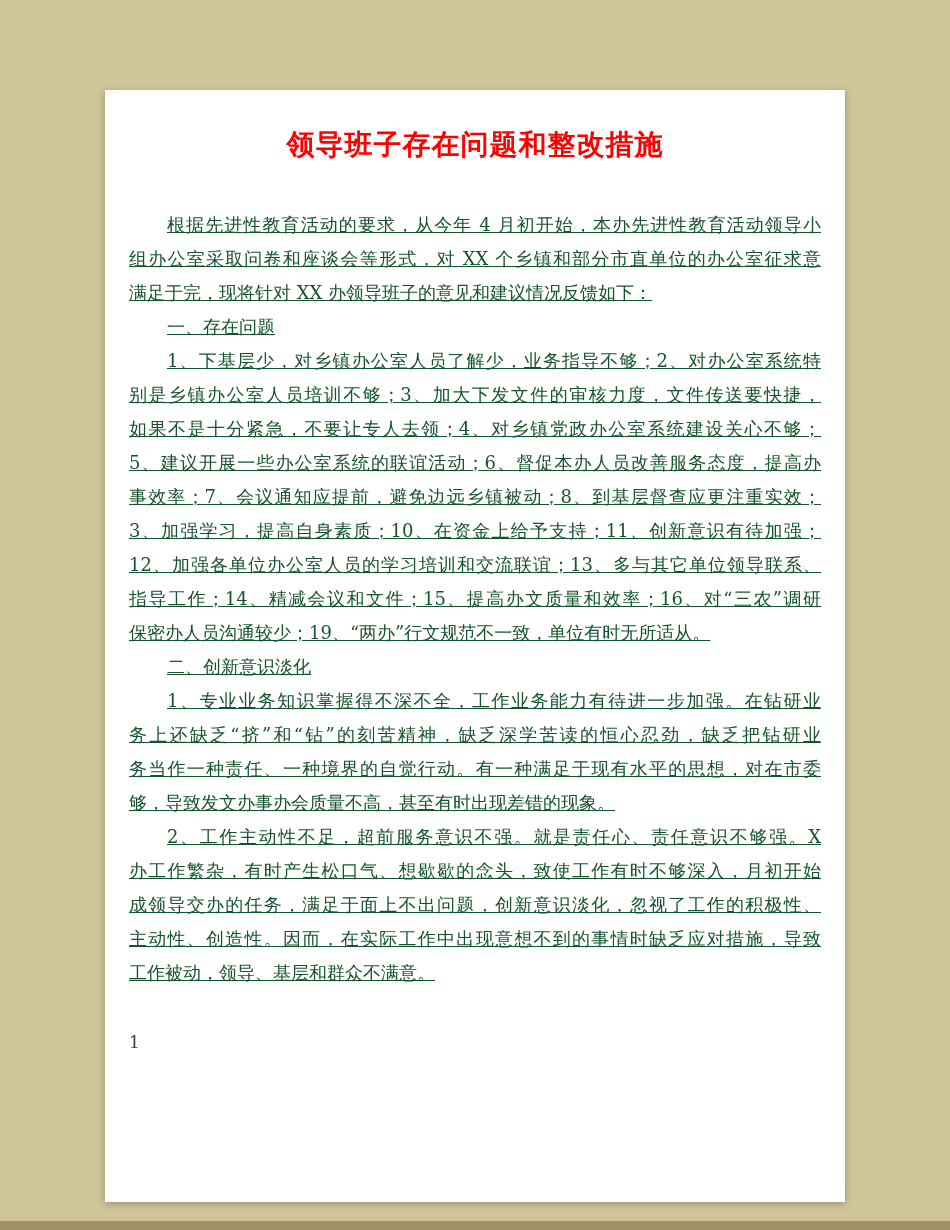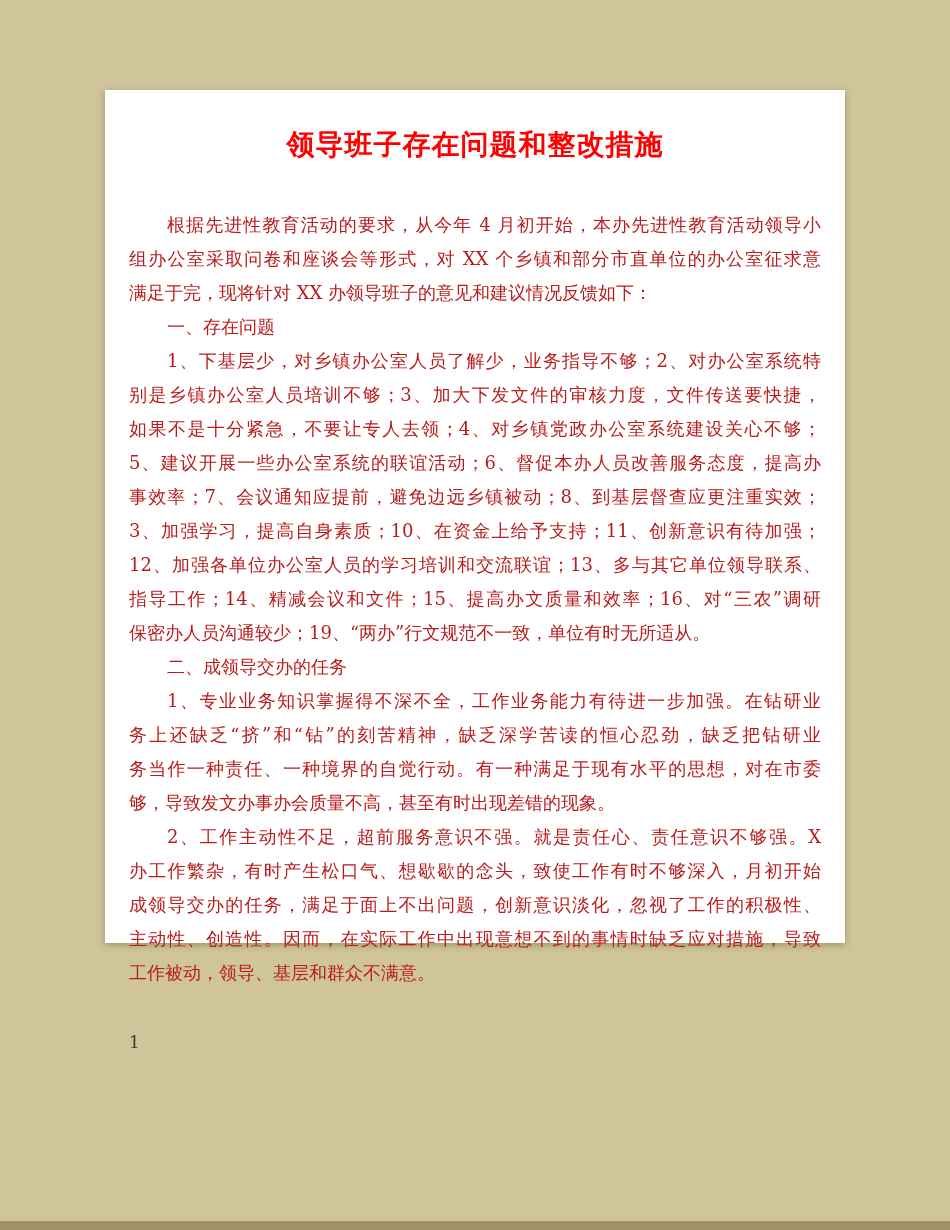--- a/index.html
+++ b/index.html
@@ -10,39 +10,40 @@
   }
   .canvas{
     position:relative;width:950px;height:1230px;
     overflow:hidden;background:#cfc49a;
   }
   .bottom-strip{
     position:absolute;left:0;bottom:0;width:950px;height:9px;
     background:#9e9266;
   }
   .page{
-    position:absolute;left:105px;top:90px;width:740px;height:853px;
+    position:absolute;left:105px;top:90px;width:740px;height:1112px;
     background:#ffffff;
     box-sizing:border-box;
     padding:34px 24px 0 24px;
     box-shadow:0 2px 7px rgba(80,70,35,0.40);
   }
   .doc-title{
     margin:0 0 42px 0;
     font-size:28px;line-height:42px;font-weight:bold;
     letter-spacing:1px;
     text-align:center;color:#ff0000;
     white-space:nowrap;
   }
   .doc-body{width:692px;}
   .block{margin:0;padding:0;}
   .line{
-    font-size:18px;line-height:34px;color:#b91c1c;
+    font-size:18px;line-height:34px;color:#14532d;
     text-align:justify;
     overflow:hidden;
+    text-decoration:underline;
   }
   .line.fill{text-align-last:justify;}
   .line.ind{text-indent:38px;}
   .page-footer{
     margin-top:40px;
     font-size:17px;line-height:24px;color:#3a3a3a;
     text-align:left;
   }
 </style>
 </head>
@@ -65,21 +66,21 @@
           <div class="line fill">别是乡镇办公室人员培训不够；3、加大下发文件的审核力度，文件传送要快捷，</div>
           <div class="line fill">如果不是十分紧急，不要让专人去领；4、对乡镇党政办公室系统建设关心不够；</div>
           <div class="line fill">5、建议开展一些办公室系统的联谊活动；6、督促本办人员改善服务态度，提高办</div>
           <div class="line fill">事效率；7、会议通知应提前，避免边远乡镇被动；8、到基层督查应更注重实效；</div>
           <div class="line fill">3、加强学习，提高自身素质；10、在资金上给予支持；11、创新意识有待加强；</div>
           <div class="line fill">12、加强各单位办公室人员的学习培训和交流联谊；13、多与其它单位领导联系、</div>
           <div class="line fill">指导工作；14、精减会议和文件；15、提高办文质量和效率；16、对“三农”调研</div>
           <div class="line">保密办人员沟通较少；19、“两办”行文规范不一致，单位有时无所适从。</div>
         </div>
         <div class="block">
-          <div class="line ind">二、成领导交办的任务</div>
+          <div class="line ind">二、创新意识淡化</div>
         </div>
         <div class="block">
           <div class="line ind fill">1、专业业务知识掌握得不深不全，工作业务能力有待进一步加强。在钻研业</div>
           <div class="line fill">务上还缺乏“挤”和“钻”的刻苦精神，缺乏深学苦读的恒心忍劲，缺乏把钻研业</div>
           <div class="line fill">务当作一种责任、一种境界的自觉行动。有一种满足于现有水平的思想，对在市委</div>
           <div class="line">够，导致发文办事办会质量不高，甚至有时出现差错的现象。</div>
         </div>
         <div class="block">
           <div class="line ind fill">2、工作主动性不足，超前服务意识不强。就是责任心、责任意识不够强。X</div>
           <div class="line fill">办工作繁杂，有时产生松口气、想歇歇的念头，致使工作有时不够深入，月初开始</div>

